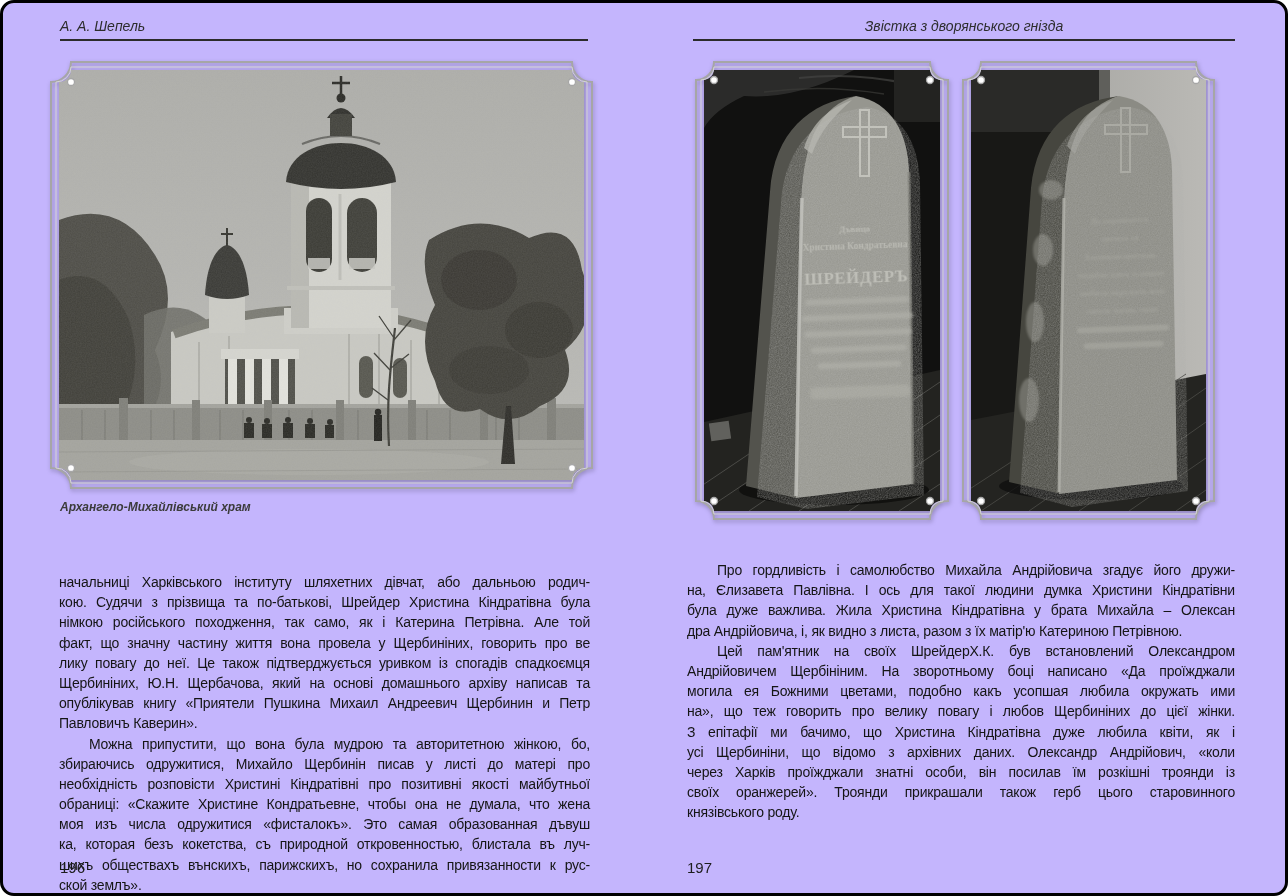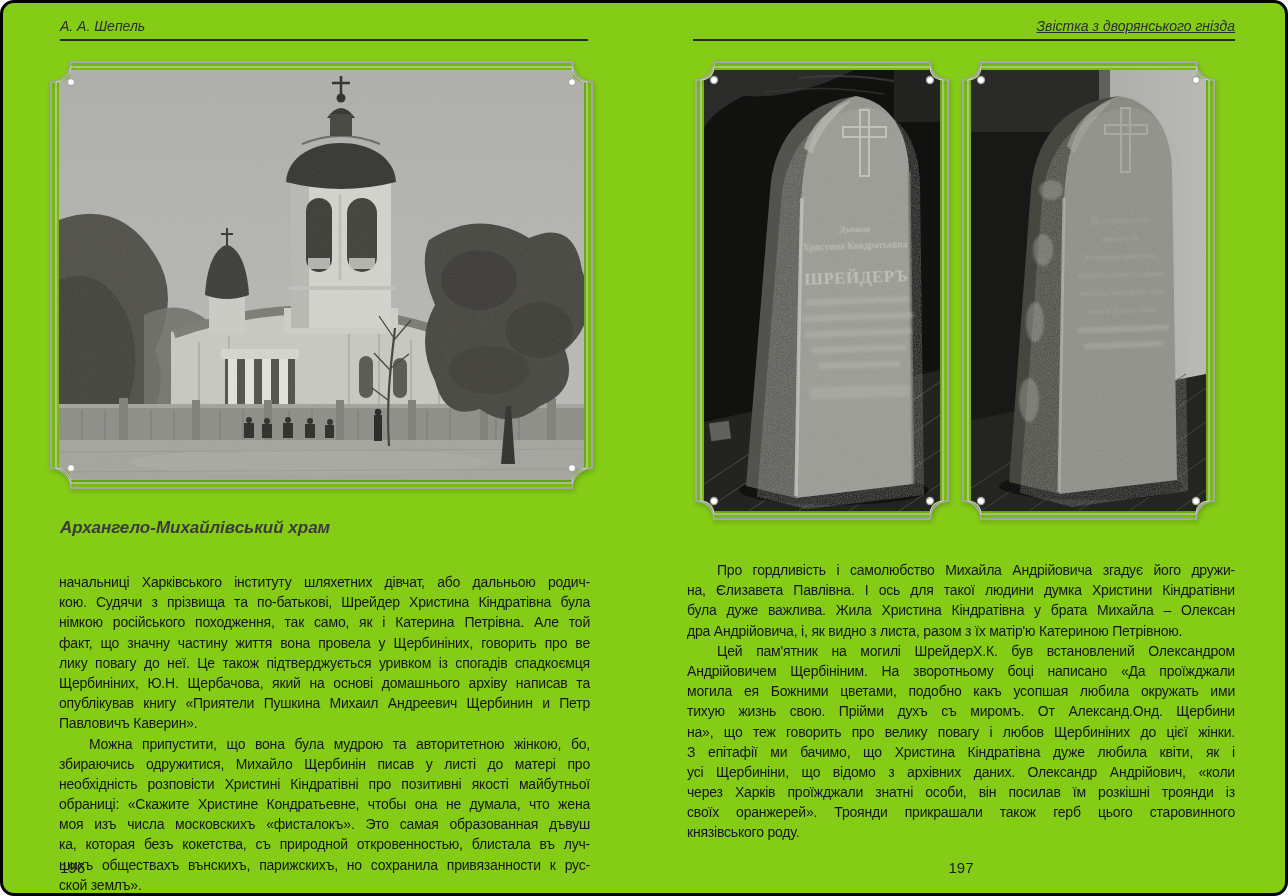--- a/index.html
+++ b/index.html
@@ -1,52 +1,52 @@
 <!DOCTYPE html>
 <html><head>
 <meta charset="utf-8">
 <style>
   html,body{margin:0;padding:0;background:#ffffff;}
   .sheet{
     position:relative; width:1288px; height:896px; box-sizing:border-box;
-    background:#84cc16; border:3px solid #000; border-radius:14px; overflow:hidden;
+    background:#c4b5fd; border:3px solid #000; border-radius:14px; overflow:hidden;
     font-family:"Liberation Sans", sans-serif; color:#1a1a1a;
   }
   .running-header{
     position:absolute; top:15px; font-style:italic; font-size:14px; color:#2d2d2d;
   }
   .hdr-left{left:57px;}
-  .hdr-right{left:690px; width:542px; text-align:right;text-decoration:underline;}
+  .hdr-right{left:690px; width:542px; text-align:center;}
   .rule{position:absolute; top:36px; height:2px; background:#2b2b2b;}
   .rule-left{left:57px; width:528px;}
   .rule-right{left:690px; width:542px;}
 
   .figure{position:absolute; filter:drop-shadow(1px 2px 2px rgba(0,0,0,0.28));}
   .fig-church{left:45px; top:56px;}
   .fig-stone1{left:690px; top:56px;}
   .fig-stone2{left:957px; top:56px;}
 
   .caption{
-    position:absolute; left:57px; top:515px; font-size:17px;
+    position:absolute; left:57px; top:497px; font-size:12px;
     font-style:italic; font-weight:bold; color:#3b3b3b;
   }
 
   .bodytext{
     position:absolute; font-size:14px; line-height:20.2px; letter-spacing:-0.2px;
     color:#151515;
   }
   .bt-left{left:56px; top:569px; width:531px;}
   .bt-right{left:684px; top:545px; width:548px;margin-top:12px;}
   .ln{height:20.2px; text-align:justify; text-align-last:justify; white-space:nowrap;}
   .ln.last{text-align-last:left;}
   .ln.ind{text-indent:30px;}
 
   .pagenum{position:absolute; top:856px; font-size:15px; color:#1d1d1d;}
   .pn-left{left:57px;}
-  .pn-right{left:684px; width:548px; text-align:center;}
+  .pn-right{left:684px; width:548px; text-align:left;}
 </style>
 </head>
 <body>
 
 <div class="sheet">
 
   <div class="running-header hdr-left">А. А. Шепель</div>
   <div class="running-header hdr-right">Звістка з дворянського гнізда</div>
   <div class="rule rule-left"></div>
   <div class="rule rule-right"></div>
@@ -380,38 +380,37 @@
         <div class="ln">лику повагу до неї. Це також підтверджується уривком із спогадів спадкоємця</div>
         <div class="ln">Щербиніних, Ю.Н. Щербачова, який на основі домашнього архіву написав та</div>
         <div class="ln">опублікував книгу «Приятели Пушкина Михаил Андреевич Щербинин и Петр</div>
         <div class="ln last">Павловичъ Каверин».</div>
       </div>
       <div class="para">
         <div class="ln ind">Можна припустити, що вона була мудрою та авторитетною жінкою, бо,</div>
         <div class="ln">збираючись одружитися, Михайло Щербинін писав у листі до матері про</div>
         <div class="ln">необхідність розповісти Христині Кіндратівні про позитивні якості майбутньої</div>
         <div class="ln">обраниці: «Скажите Христине Кондратьевне, чтобы она не думала, что жена</div>
-        <div class="ln">моя изъ числа московскихъ «фисталокъ». Это самая образованная дъвуш</div>
+        <div class="ln">моя изъ числа одружитися «фисталокъ». Это самая образованная дъвуш</div>
         <div class="ln">ка, которая безъ кокетства, съ природной откровенностью, блистала въ луч-</div>
         <div class="ln">шихъ обществахъ вънскихъ, парижскихъ, но сохранила привязанности к рус-</div>
         <div class="ln last">ской землъ».</div>
       </div>
     </div>
   <div class="bodytext bt-right">
       <div class="para">
         <div class="ln ind">Про гордливість і самолюбство Михайла Андрійовича згадує його дружи-</div>
         <div class="ln">на, Єлизавета Павлівна. І ось для такої людини думка Христини Кіндратівни</div>
         <div class="ln">була дуже важлива. Жила Христина Кіндратівна у брата Михайла – Олексан</div>
         <div class="ln last">дра Андрійовича, і, як видно з листа, разом з їх матір'ю Катериною Петрівною.</div>
       </div>
       <div class="para">
-        <div class="ln ind">Цей пам'ятник на могилі ШрейдерХ.К. був встановлений Олександром</div>
+        <div class="ln ind">Цей пам'ятник на своїх ШрейдерХ.К. був встановлений Олександром</div>
         <div class="ln">Андрійовичем Щербініним. На зворотньому боці написано «Да проїжджали</div>
         <div class="ln">могила ея Божними цветами, подобно какъ усопшая любила окружать ими</div>
-        <div class="ln">тихую жизнь свою. Прійми духъ съ миромъ. От Александ.Онд. Щербини</div>
         <div class="ln">на», що теж говорить про велику повагу і любов Щербиніних до цієї жінки.</div>
         <div class="ln">З епітафії ми бачимо, що Христина Кіндратівна дуже любила квіти, як і</div>
         <div class="ln">усі Щербиніни, що відомо з архівних даних. Олександр Андрійович, «коли</div>
         <div class="ln">через Харків проїжджали знатні особи, він посилав їм розкішні троянди із</div>
         <div class="ln">своїх оранжерей». Троянди прикрашали також герб цього старовинного</div>
         <div class="ln last">князівського роду.</div>
       </div>
     </div>
 
   <div class="pagenum pn-left">196</div>

